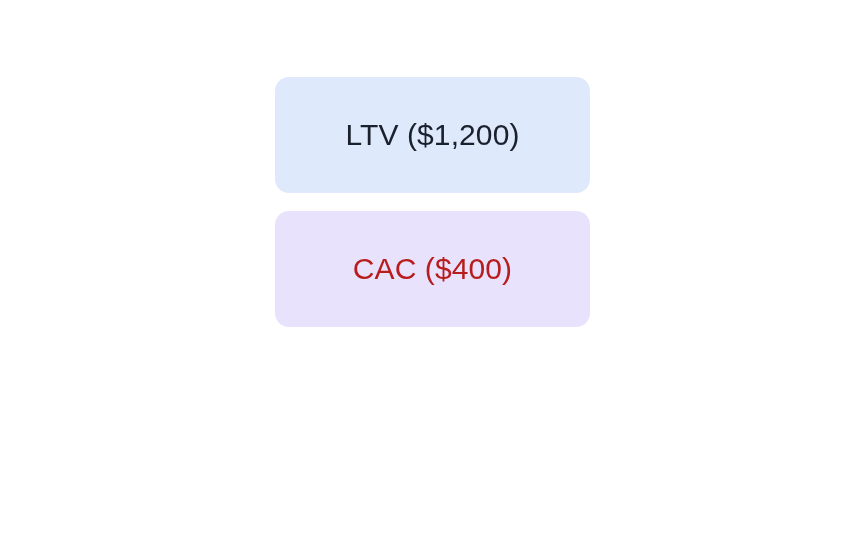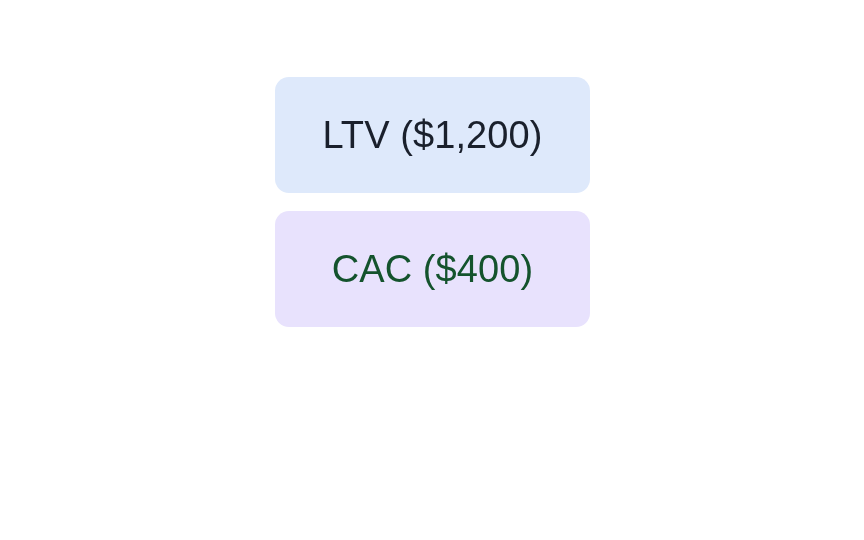--- a/index.html
+++ b/index.html
@@ -36,38 +36,38 @@
     height: 116px;
     border-radius: 14px;
     display: flex;
     align-items: center;
     justify-content: center;
     box-sizing: border-box;
     padding: 0 14px;
   }
 
   .metric-label {
-    font-size: 38px;
+    font-size: 30px;
     line-height: 1;
     color: #1a202c;
     font-weight: 400;
     text-align: right;
     letter-spacing: 0.1px;
     white-space: nowrap;
   }
 </style>
 </head>
 <body style="background: rgb(255, 255, 255);">
 
 <div id="diagram-canvas" style="background: rgb(255, 255, 255);">
   <div class="stack">
 
     <div class="metric-box" style="background-color: rgb(222, 233, 251);">
       <span class="metric-label" style="color: rgb(26, 32, 44);">LTV ($1,200)</span>
     </div>
 
     <div class="metric-box" style="background-color: rgb(232, 226, 253);">
-      <span class="metric-label" style="color: #14532d;">CAC ($400)</span>
+      <span class="metric-label" style="color: #b91c1c;">CAC ($400)</span>
     </div>
 
 
   </div>
 </div>
 
 </body></html>

